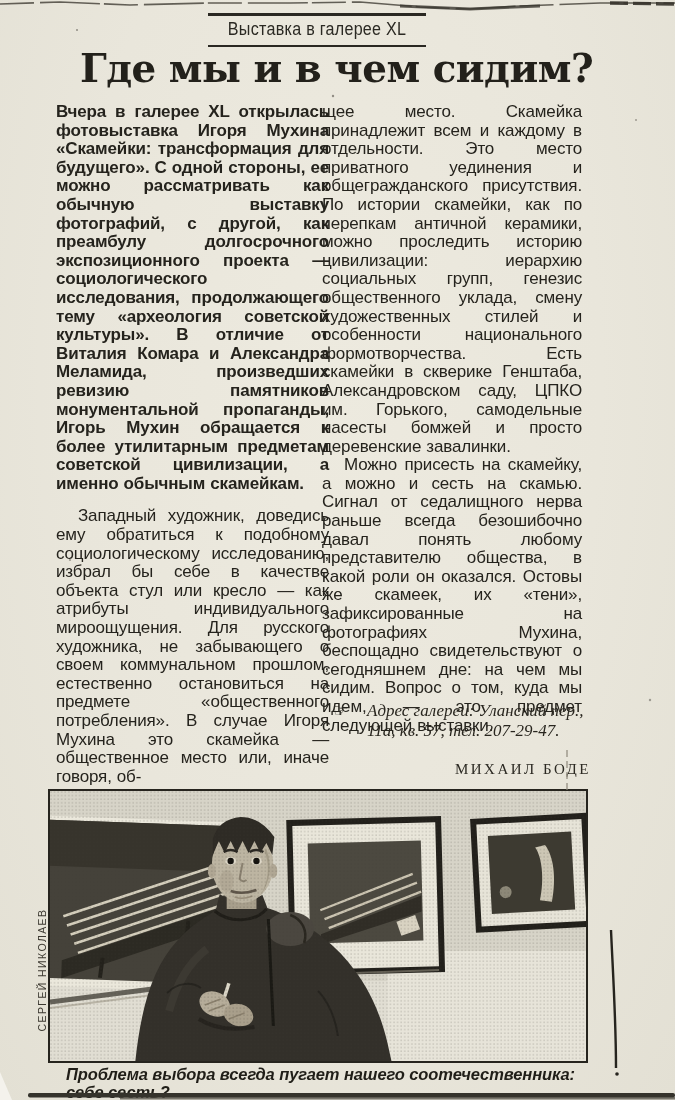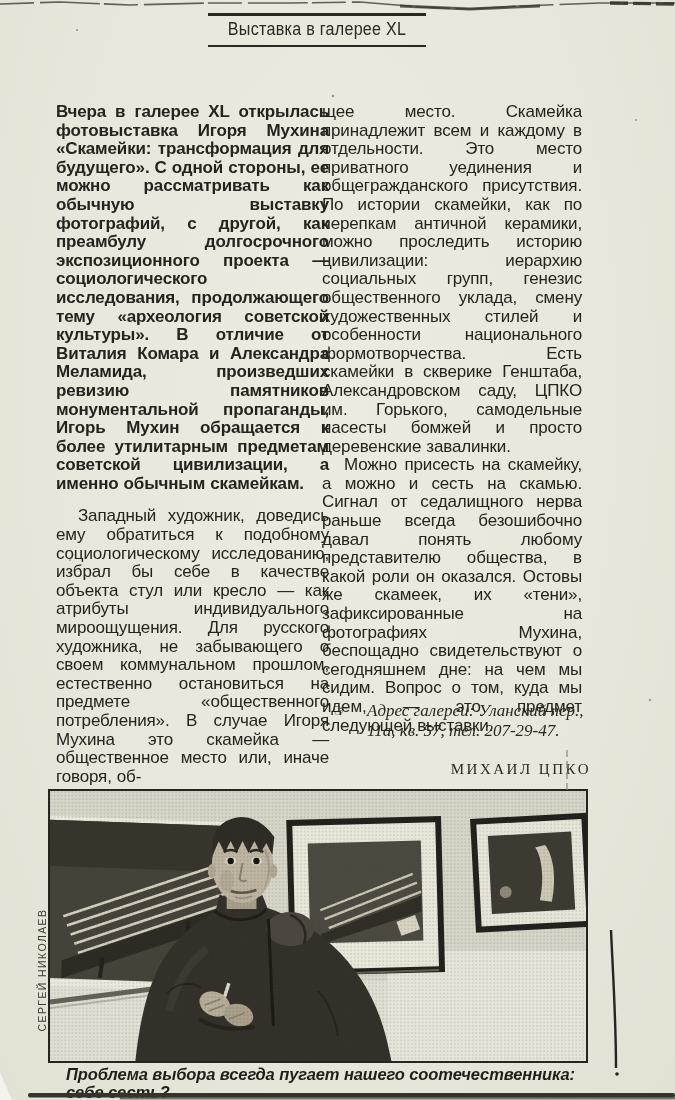--- a/index.html
+++ b/index.html
@@ -78,37 +78,40 @@
 </style>
 </head>
 <body>
 
 <div class="page">
 
   <div class="kicker">
     <span>Выставка в галерее XL</span>
   </div>
 
+  <h1 class="headline" style="margin:0;">
+    <span>Где мы и в чем сидим?</span>
+  </h1>
 
   <div class="col col1">
     <p class="lead">Вчера в галерее XL открылась фотовыставка Игоря Мухина «Скамейки: трансформация для будущего». С одной стороны, ее можно рассматривать как обычную выставку фотографий, с другой, как преамбулу долгосрочного экспозиционного проекта — социологического исследования, продолжающего тему «археология советской культуры». В отличие от Виталия Комара и Александра Меламида, произведших ревизию памятников монументальной пропаганды, Игорь Мухин обращается к более утилитарным предметам советской цивилизации, а именно обычным скамейкам.</p>
     <p class="indent">Западный художник, доведись ему обратиться к подобному социологическому исследованию, избрал бы себе в качестве объекта стул или кресло — как атрибуты индивидуального мироощущения. Для русского художника, не забывающего о своем коммунальном прошлом, естественно остановиться на предмете «общественного потребления». В случае Игоря Мухина это скамейка — общественное место или, иначе говоря, об-</p>
   </div>
 
   <div class="col col2">
     <p>щее место. Скамейка принадлежит всем и каждому в отдельности. Это место приватного уединения и общегражданского присутствия. По истории скамейки, как по черепкам античной керамики, можно проследить историю цивилизации: иерархию социальных групп, генезис общественного уклада, смену художественных стилей и особенности национального формотворчества. Есть скамейки в скверике Генштаба, Александровском саду, ЦПКО им. Горького, самодельные насесты бомжей и просто деревенские завалинки.</p>
     <p class="indent">Можно присесть на скамейку, а можно и сесть на скамью. Сигнал от седалищного нерва раньше всегда безошибочно давал понять любому представителю общества, в какой роли он оказался. Остовы же скамеек, их «тени», зафиксированные на фотографиях Мухина, беспощадно свидетельствуют о сегодняшнем дне: на чем мы сидим. Вопрос о том, куда мы идем, — это предмет следующей выставки.</p>
   </div>
 
   <div class="address">
     <span class="hand">☞</span>
     <span class="addr-text">Адрес галереи: Уланский пер., 11а, кв. 57, тел. 207-29-47.</span>
   </div>
 
-  <div class="byline">МИХАИЛ ЦПКО</div>
+  <div class="byline">МИХАИЛ БОДЕ</div>
 
   <div class="credit">СЕРГЕЙ НИКОЛАЕВ</div>
 
   <div class="photo">
     <svg viewBox="0 0 540 270" preserveAspectRatio="none">
       <defs>
         <pattern id="ht" width="3.6" height="3.6" patternUnits="userSpaceOnUse">
           <circle cx="1" cy="1" r="0.8" fill="#3f3c35"></circle>
         </pattern>
       </defs>

